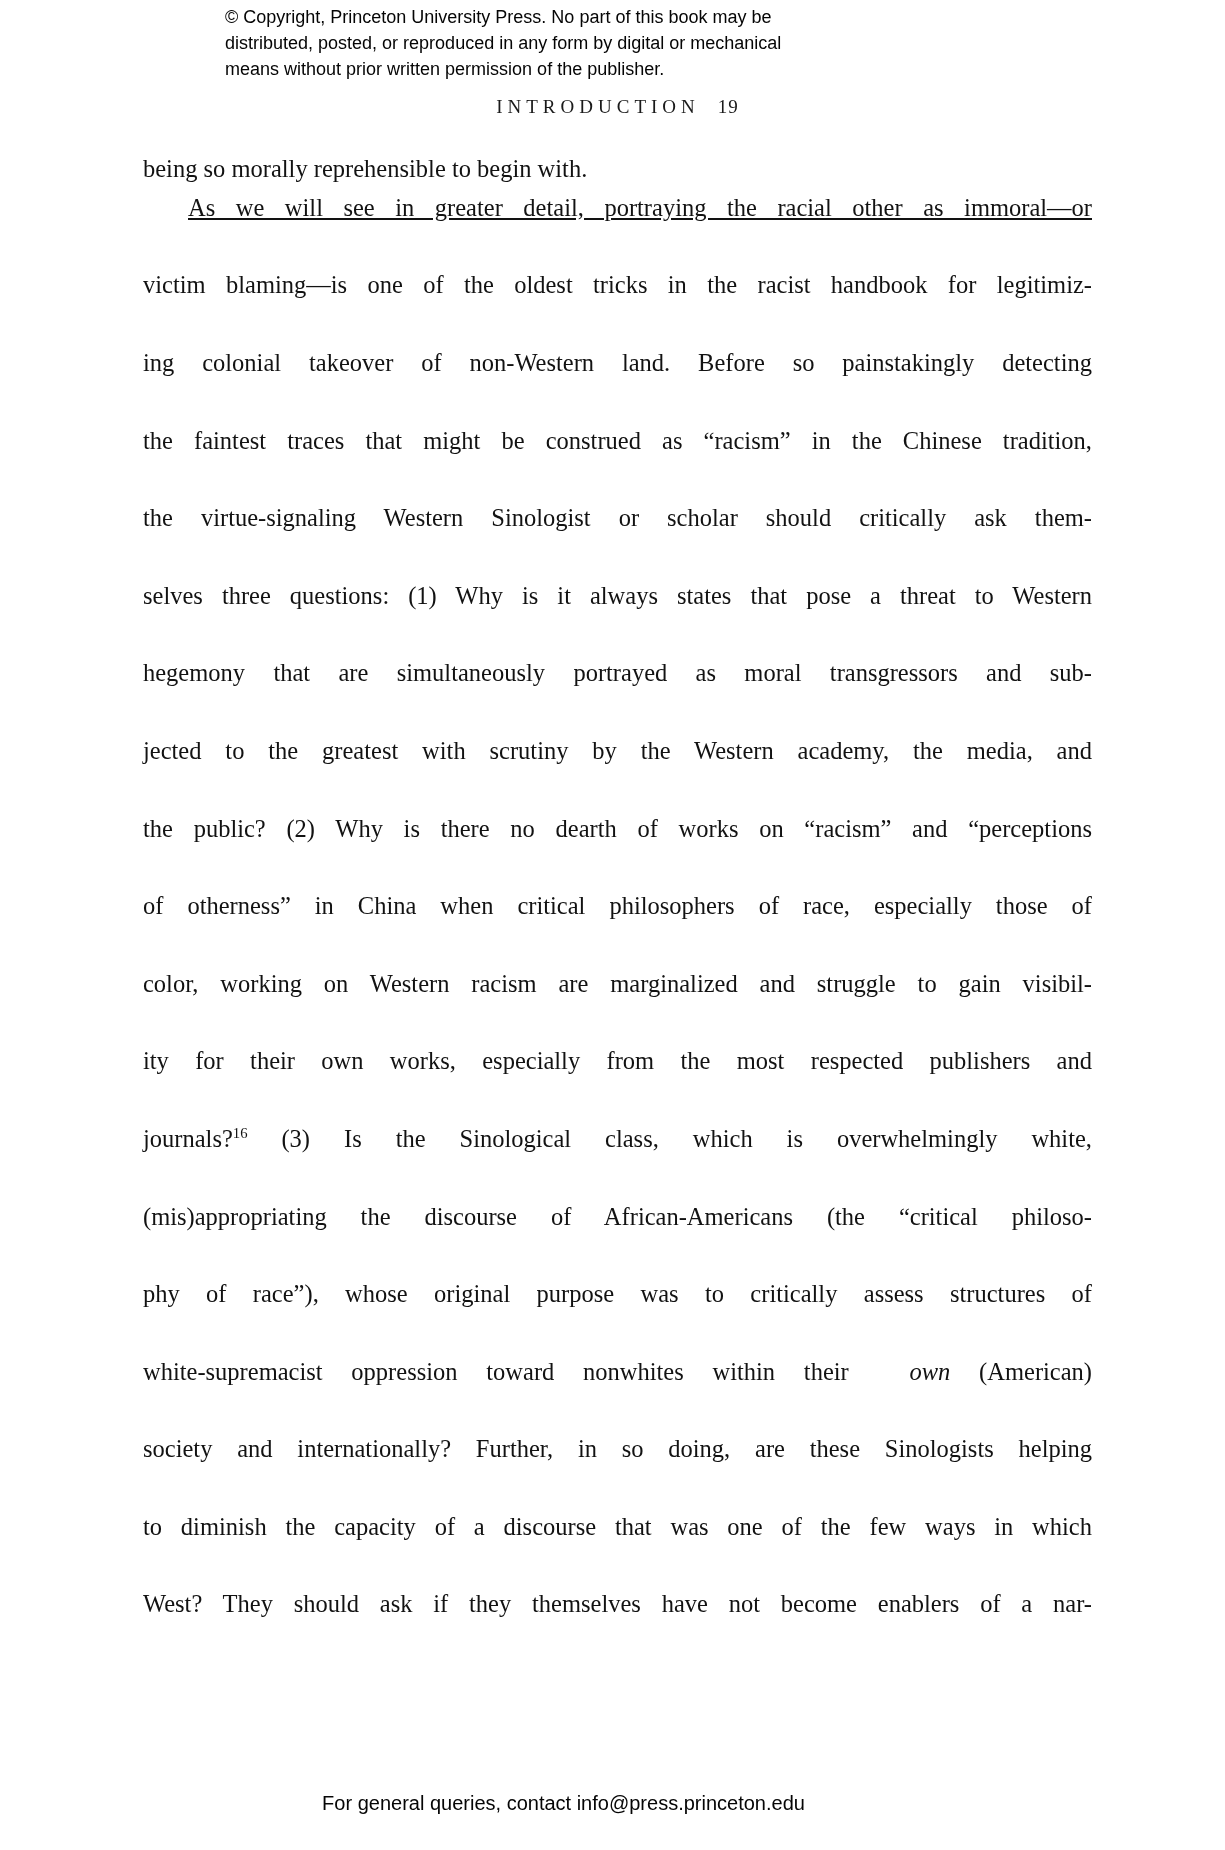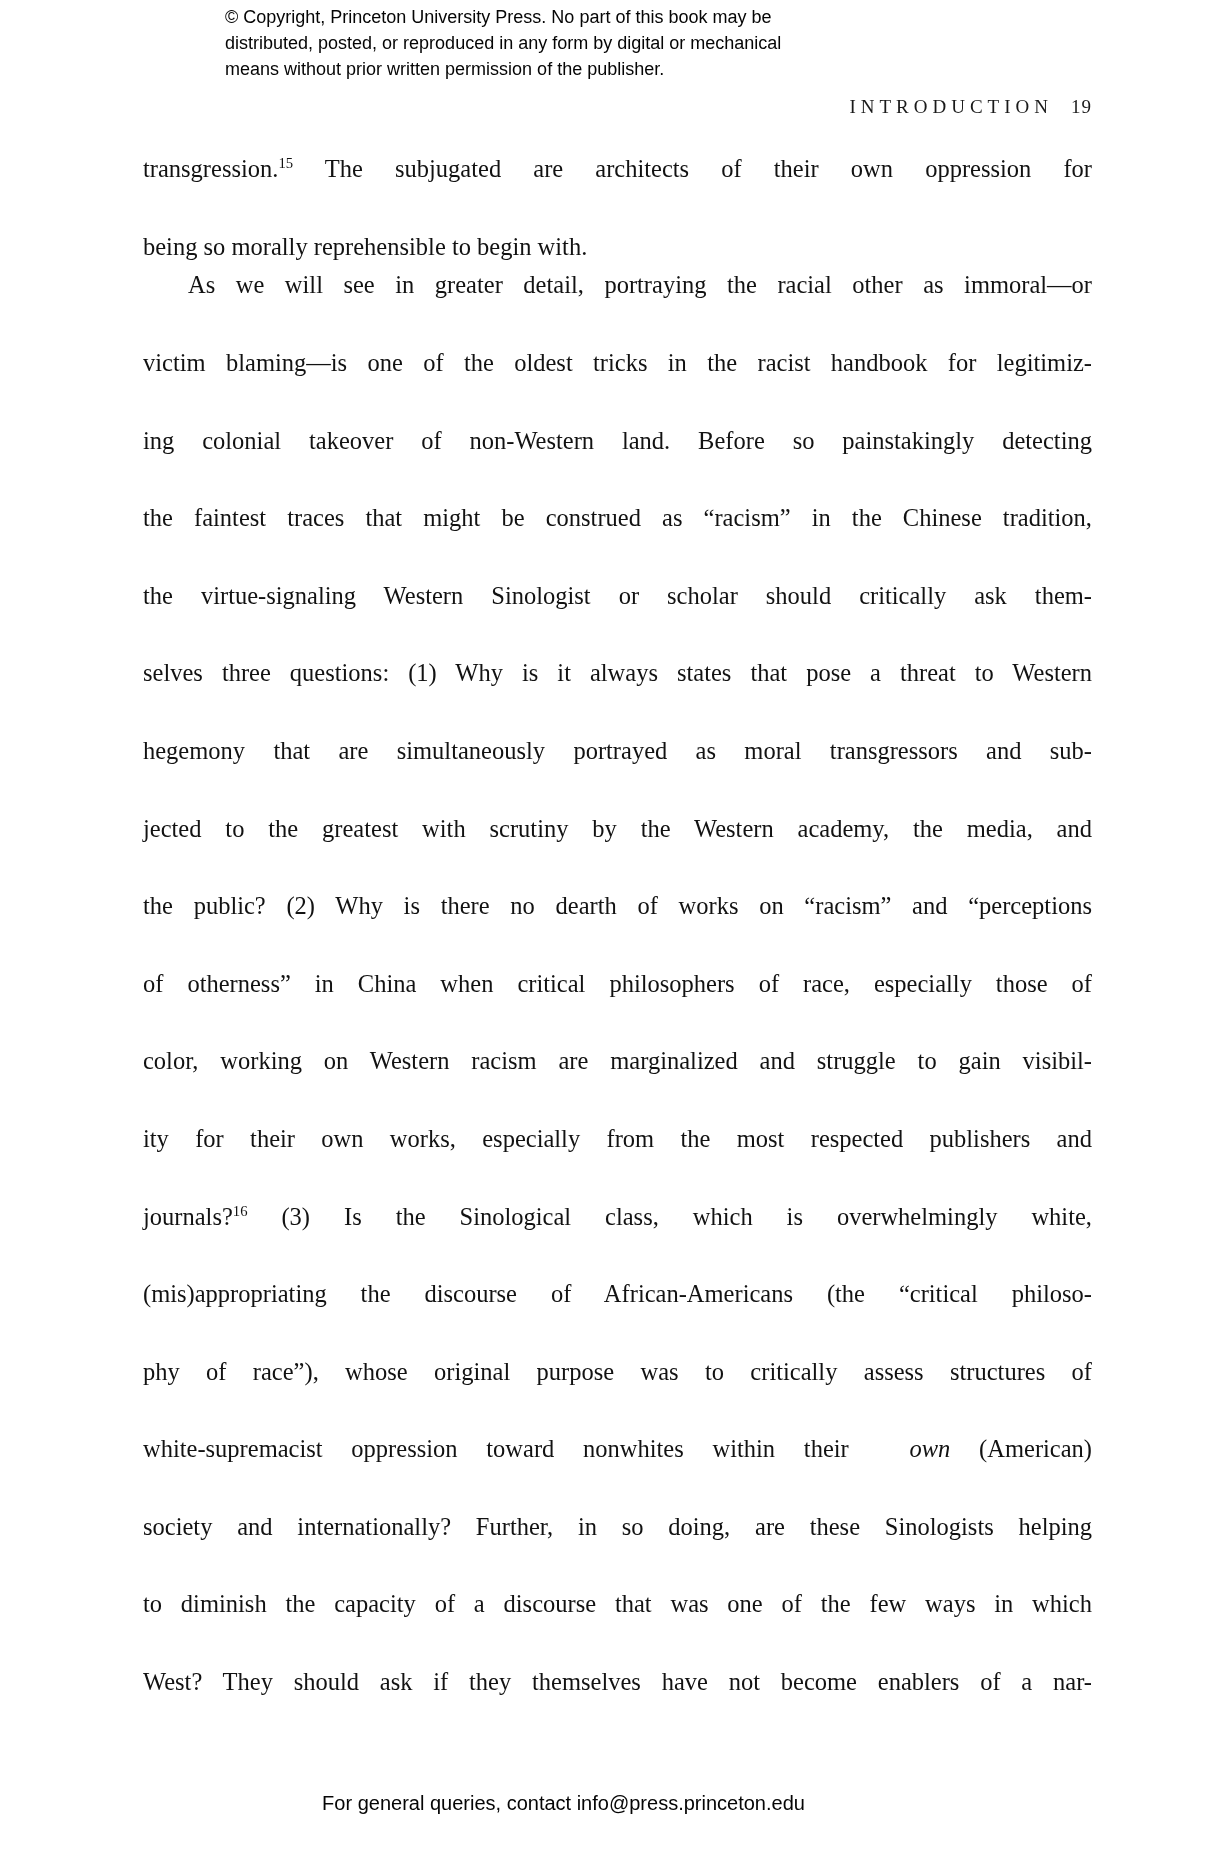--- a/index.html
+++ b/index.html
@@ -20,21 +20,21 @@
     font-size: 18px;
     line-height: 26px;
     color: #050505;
   }
 
   
   .running-head {
     position: absolute;
     left: 143px; top: 96px;
     width: 949px;
-    text-align: right;
+    text-align: center;
     font-family: "Liberation Serif", serif;
     font-size: 19px;
     color: #1a1a1a;
   }
   .running-head .section-title { letter-spacing: 5px; }
   .running-head .page-number { margin-left: 18px; letter-spacing: 1px; }
 
   
   .body-text {
     position: absolute;
@@ -48,21 +48,21 @@
   .line {
     text-align: justify;
     white-space: normal;
   }
   .line.j::after {           
     content: "";
     display: inline-block;
     width: 100%;
     height: 0;
   }
-  .line.first-indent { text-indent: 45px; }
+  .line.first-indent { text-indent: 45px; text-decoration: underline; }
 
   sup {
     font-size: 60%;
     line-height: 0;
     vertical-align: super;
     letter-spacing: 0;
   }
   em { font-style: italic; margin-left: 32px; }
 
   
@@ -84,21 +84,20 @@
   <div>distributed, posted, or reproduced in any form by digital or mechanical</div>
   <div>means without prior written permission of the publisher.</div>
 </div>
 
 <div class="running-head">
   <span class="section-title">INTRODUCTION</span><span class="page-number">19</span>
 </div>
 
 <div class="body-text">
     <div class="para">
-      <div class="line j">transgression.<sup>15</sup> The subjugated are architects of their own oppression for</div>
       <div class="line">being so morally reprehensible to begin with.</div>
     </div>
     <div class="para">
       <div class="line j first-indent">As we will see in greater detail, portraying the racial other as immoral—or</div>
       <div class="line j">victim blaming—is one of the oldest tricks in the racist handbook for legitimiz-</div>
       <div class="line j">ing colonial takeover of non-Western land. Before so painstakingly detecting</div>
       <div class="line j">the faintest traces that might be construed as “racism” in the Chinese tradition,</div>
       <div class="line j">the virtue-signaling Western Sinologist or scholar should critically ask them-</div>
       <div class="line j">selves three questions: (1) Why is it always states that pose a threat to Western</div>
       <div class="line j">hegemony that are simultaneously portrayed as moral transgressors and sub-</div>

